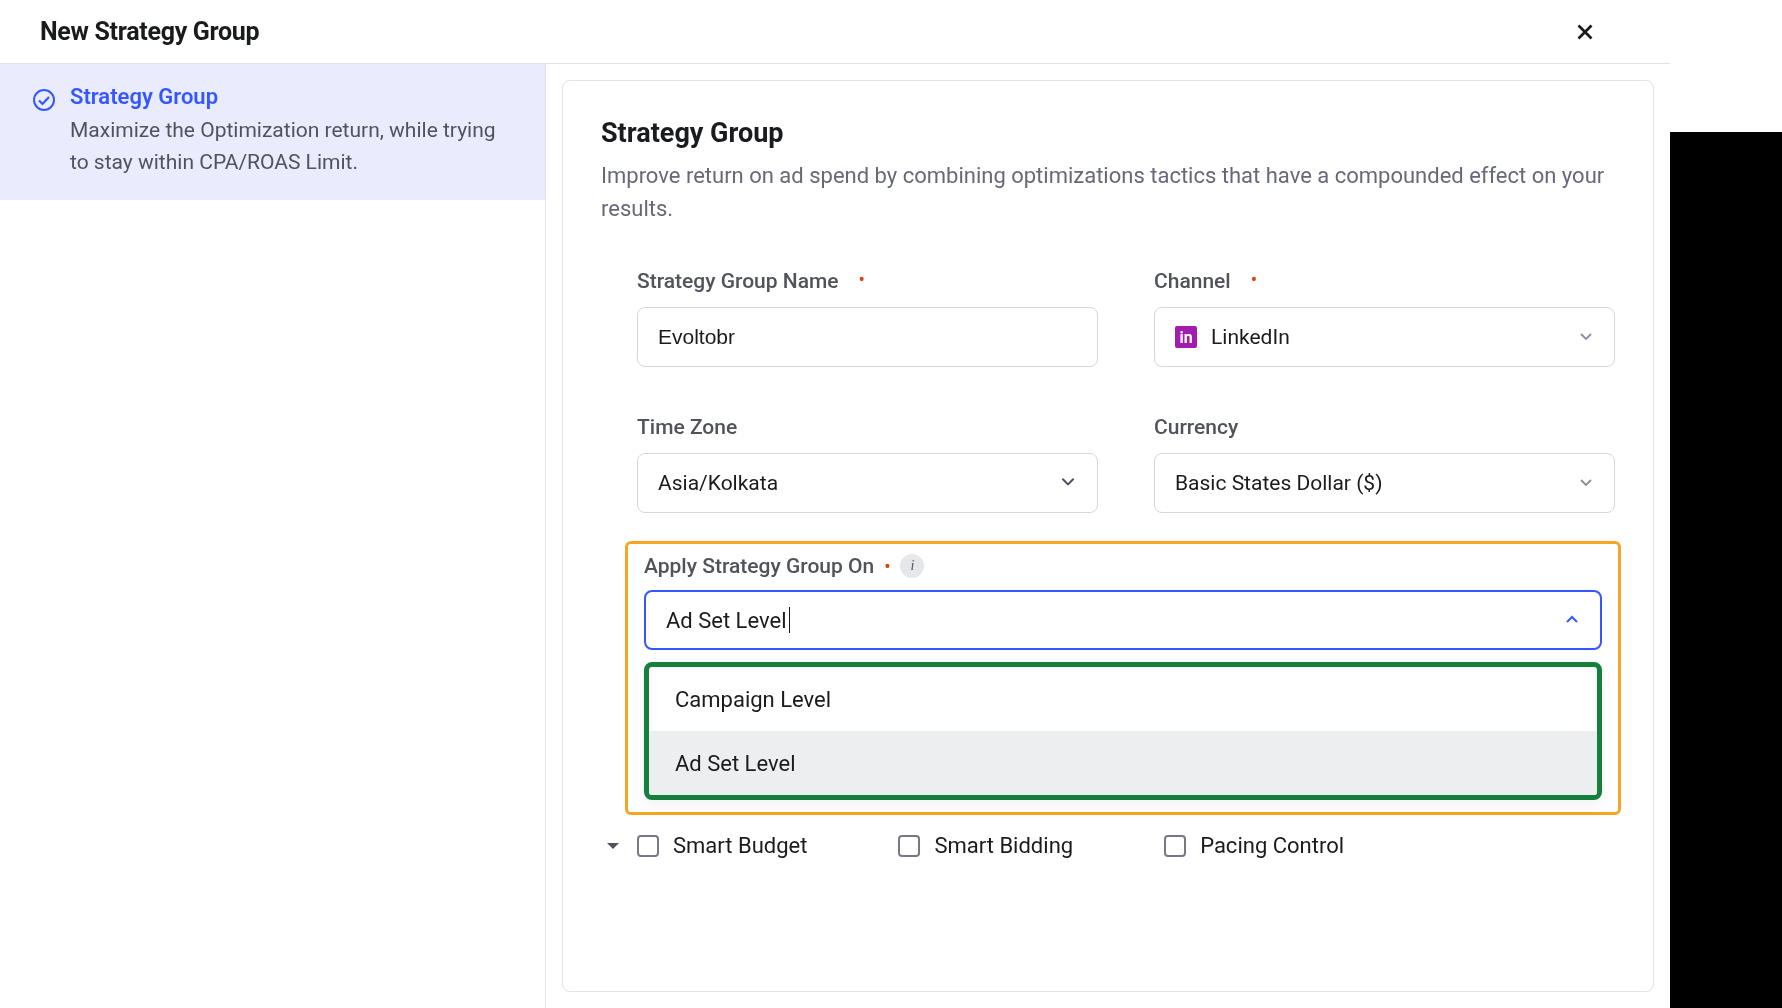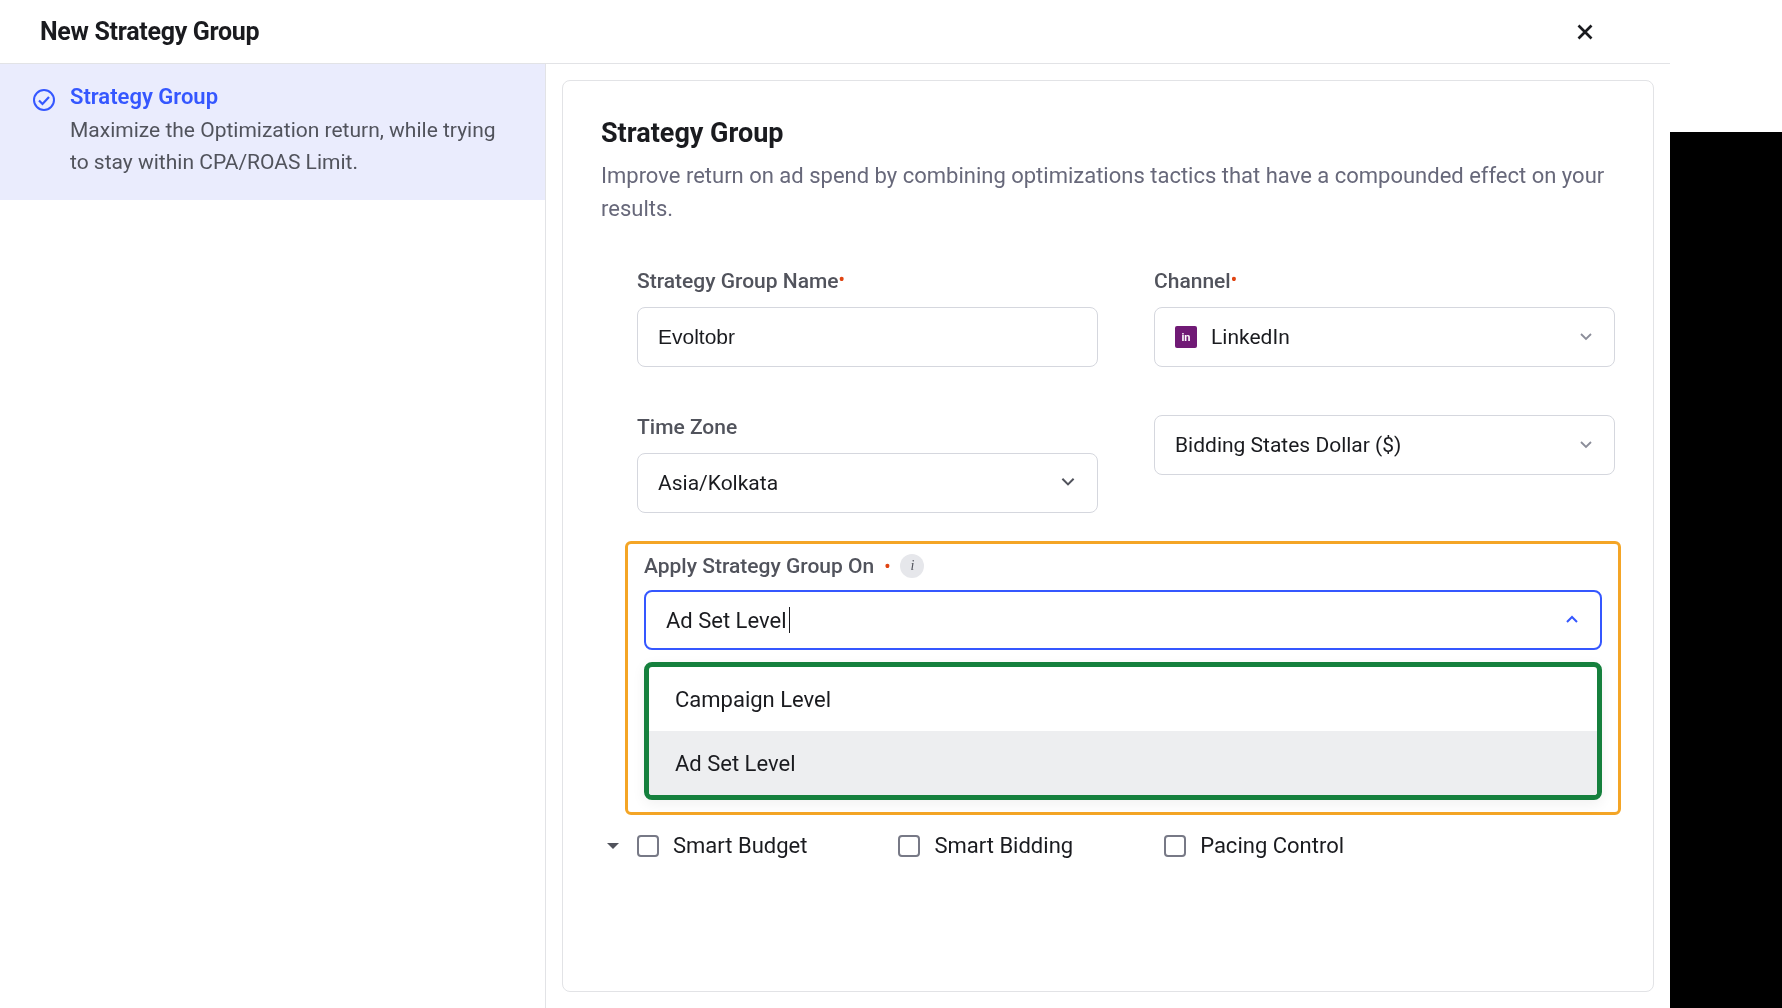--- a/index.html
+++ b/index.html
@@ -25,30 +25,30 @@
     .panel { border: 1px solid #e2e3e6; border-radius: 8px; padding: 36px 38px; height: 100%; }
     .panel-title { font-size: 27px; font-weight: 700; color: #1a1b1f; margin-bottom: 10px; }
     .panel-desc { font-size: 22px; color: #67687a; line-height: 1.5; margin-bottom: 44px; font-weight: 400; }
 
     .section-header { display: flex; align-items: center; gap: 10px; margin-bottom: 44px; }
     .section-caret { flex-shrink: 0; }
     .section-title { font-size: 22px; font-weight: 700; color: #1a1b1f; }
     .section-rule { flex: 1; height: 1px; background: #e2e3e6; margin-left: 18px; }
 
     .form-grid { display: grid; grid-template-columns: 1fr 1fr; column-gap: 56px; row-gap: 48px; padding-left: 36px; margin-bottom: 28px; }
-    .field-label { font-size: 21px; color: #51535c; font-weight: 500; margin-bottom: 14px; display: flex; align-items: flex-start; gap: 0; }
+    .field-label { font-size: 21px; color: #51535c; font-weight: 500; margin-bottom: 14px; display: flex; align-items: flex-start; gap: 20px; }
     .req-dot { color: #e04412; font-size: 18px; }
     .info-pill { width: 24px; height: 24px; border-radius: 50%; background: #e6e7eb; display: inline-flex; align-items: center; justify-content: center; font-family: Georgia, serif; font-style: italic; font-size: 14px; color: #51535c; }
 
     .input, .select { width: 100%; height: 60px; border: 1px solid #d5d7de; border-radius: 8px; padding: 12px 20px; font-size: 21px; color: #1a1b1f; background: #fff; display: flex; align-items: center; justify-content: space-between; }
     .input { }
     .input input { border: none; outline: none; width: 100%; font-size: 21px; color: #1a1b1f; }
     .select { cursor: pointer; }
     .select-left { display: flex; align-items: center; gap: 14px; }
-    .linkedin-badge { width: 22px; height: 22px; background: #701a75; color: #fff; display: inline-flex; align-items: center; justify-content: center; font-size: 11px; font-weight: 700; border-radius: 2px; }
+    .linkedin-badge { width: 22px; height: 22px; background: #a21caf; color: #fff; display: inline-flex; align-items: center; justify-content: center; font-size: 16px; font-weight: 700; border-radius: 2px; }
 
     .highlight-box { border: 3px solid #f4a526; border-radius: 6px; padding: 10px 2px 12px 2px; margin-left: -6px; margin-right: -6px; position: relative; }
     .highlight-inner { padding: 0 14px; }
     .apply-label { font-size: 21px; color: #51535c; font-weight: 500; margin-bottom: 12px; display: flex; align-items: center; gap: 10px; }
 
     .combo { width: 100%; height: 60px; border: 2px solid #3557ff; border-radius: 8px; padding: 0 20px; font-size: 22px; color: #1a1b1f; background: #fff; display: flex; align-items: center; justify-content: space-between; cursor: text; }
     .combo-text { display: flex; align-items: center; }
     .cursor { display: inline-block; width: 1px; height: 26px; background: #1a1b1f; margin-left: 2px; }
 
     .dropdown { margin-top: 12px; border: 5px solid #15803d; border-radius: 8px; overflow: hidden; box-shadow: 0 4px 14px rgba(0,0,0,0.06); }
@@ -146,22 +146,25 @@
             </div>
           <div class="select">
             <span>Asia/Kolkata</span>
             <span><svg width="18" height="18" viewBox="0 0 16 16" fill="none" stroke="#51535c" stroke-width="1.8">
                   <path d="M3 6 L8 11 L13 6"></path>
                 </svg></span>
           </div>
         </div>
 
         <div>
+          <div class="field-label">
+              <span>Currency</span>
+            </div>
           <div class="select">
-            <span>Bidding States Dollar ($)</span>
+            <span>Basic States Dollar ($)</span>
             <span><svg width="16" height="16" viewBox="0 0 16 16" fill="none" stroke="#8b8d99" stroke-width="1.8">
                   <path d="M3 6 L8 11 L13 6"></path>
                 </svg></span>
           </div>
         </div>
       </div>
 
       <div style="padding-left:30px; position:relative;">
         <div class="highlight-box">
           <div class="highlight-inner">

